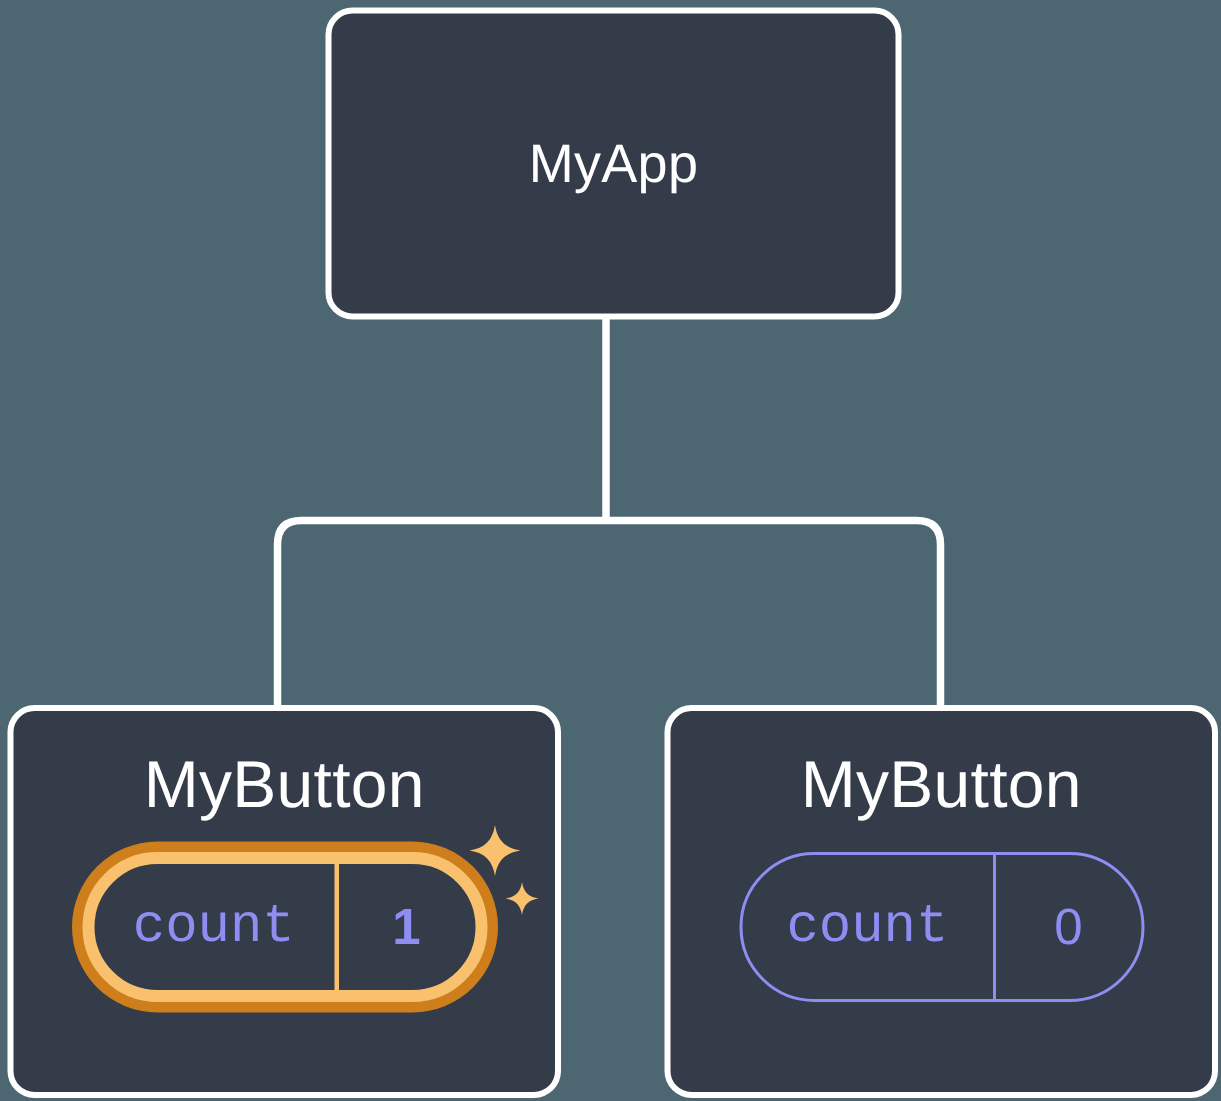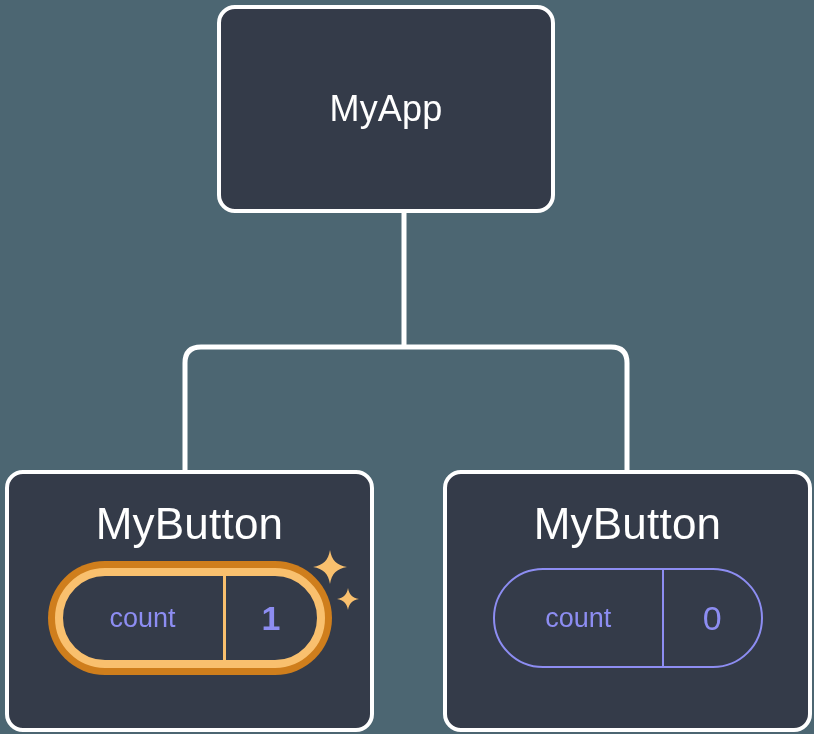--- a/index.html
+++ b/index.html
@@ -33,21 +33,21 @@
     border: 4px solid #ffffff;
     border-radius: 18px;
     box-sizing: border-box;
     display: flex;
     flex-direction: column;
     align-items: center;
   }
   .node-root {
     left: 217px;
     top: 5px;
-    width: 338px;
+    width: 384px;
     height: 208px;
     justify-content: center;
   }
   .node-left {
     left: 5px;
     top: 470px;
     width: 369px;
     height: 262px;
     padding-top: 28px;
   }
@@ -118,22 +118,23 @@
     border-left: 3px solid #f9c06e;
     font-weight: 700;
   }
 
   .pill-key {
     flex: 0 0 auto;
     width: 63%;
     display: flex;
     align-items: center;
     justify-content: center;
-    font-size: 27px;
+    font-size: 36px;
     line-height: 1;
+    font-family: Liberation Mono, monospace;
   }
   .pill-val {
     flex: 1 1 auto;
     display: flex;
     align-items: center;
     justify-content: center;
     font-size: 34px;
     line-height: 1;
   }
 

